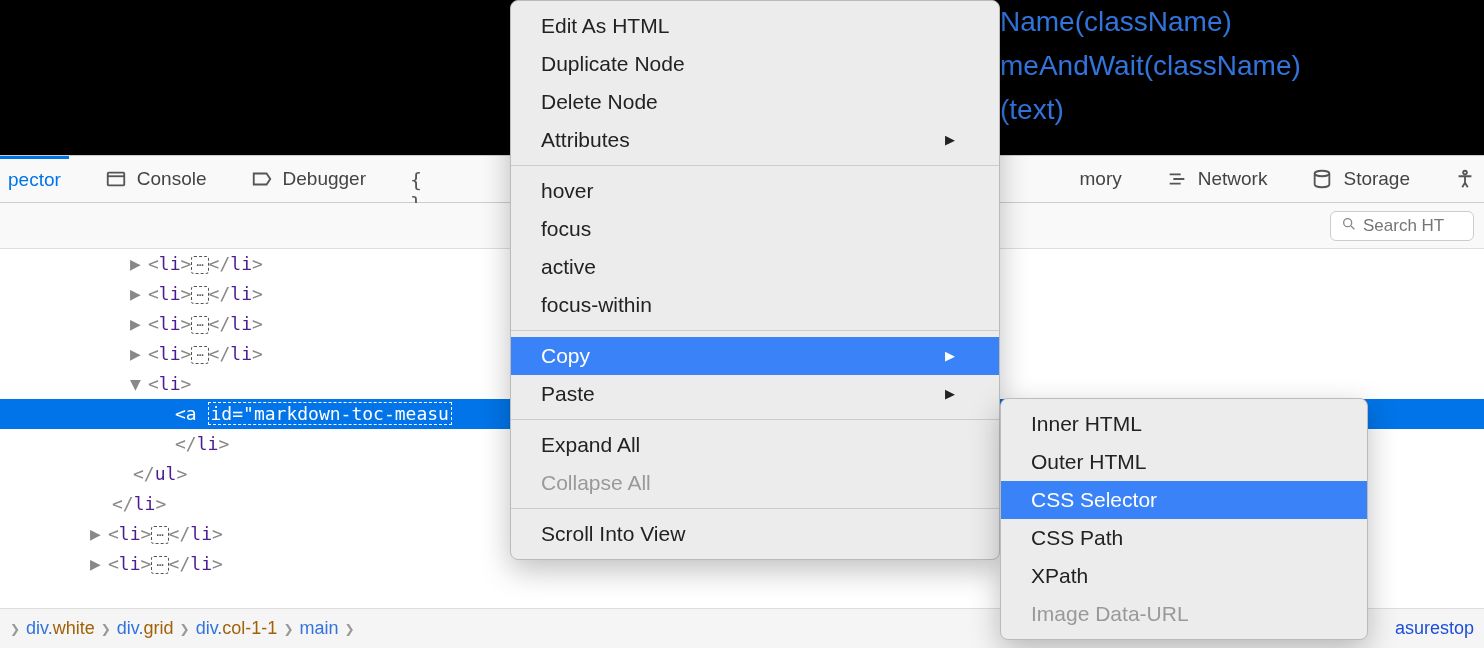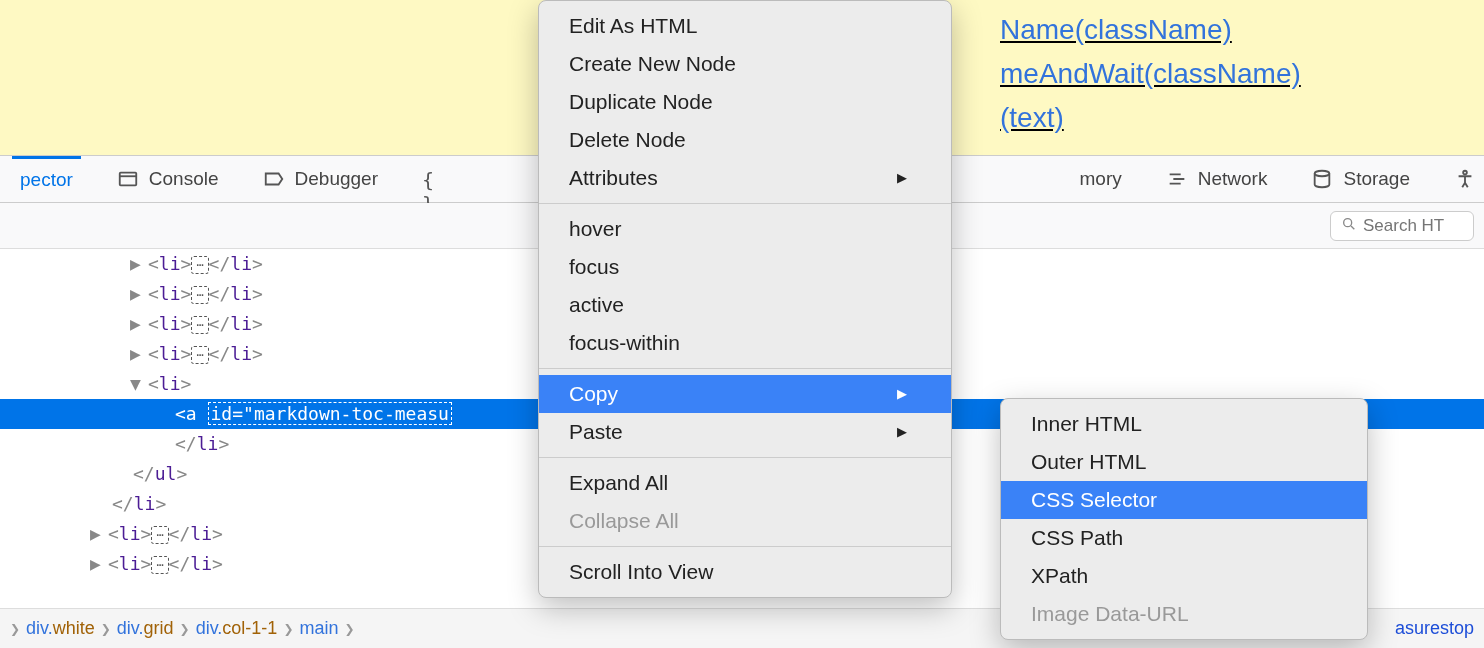--- a/index.html
+++ b/index.html
@@ -13,24 +13,23 @@
     position: relative;
   }
 
   
   .page-bg {
     position: absolute;
     top: 0;
     left: 0;
     right: 0;
     height: 155px;
-    background: #fef9c3;
+    background: #000000;
     padding-left: 1000px;
-    padding-top: 8px;
-    text-decoration: underline;
+    padding-top: 0;
   }
   .page-bg .api-link {
     color: #3273dc;
     font-size: 28px;
     line-height: 44px;
     font-weight: 400;
     white-space: nowrap;
   }
 
   
@@ -39,21 +38,21 @@
     top: 155px;
     left: 0;
     right: 0;
     height: 48px;
     background: #f9f9fa;
     border-top: 1px solid #ccc;
     border-bottom: 1px solid #ccc;
     display: flex;
     align-items: center;
     gap: 28px;
-    padding-left: 12px;
+    padding-left: 0;
     font-size: 19px;
     color: #444;
   }
   .toolbar .tab {
     display: flex;
     align-items: center;
     gap: 10px;
     height: 100%;
     padding: 0 8px;
     cursor: pointer;
@@ -188,21 +187,21 @@
     gap: 40px;
     cursor: pointer;
     line-height: 30px;
   }
   .menu .item.disabled { color: #999; }
   .menu .item.sel { background: #3a82f7; color: #fff; }
   .menu hr { border: none; border-top: 1px solid #ccc; margin: 6px 0; }
   .menu .arrow { font-size: 13px; color: #222; }
   .menu .item.sel .arrow { color: #fff; }
 
-  .menu.main { top: 0; left: 510px; width: 414px; margin-left: 28px; }
+  .menu.main { top: 0; left: 510px; width: 490px; }
   .menu.sub { top: 398px; left: 1000px; width: 368px; }
 
 </style>
 </head>
 <body>
 
 <div class="page-bg">
   <div class="api-link">Name(className)</div>
   <div class="api-link">meAndWait(className)</div>
   <div class="api-link">(text)</div>
@@ -302,23 +301,20 @@
   <span><span class="c-tag">main</span></span>
   <span class="sep">❯</span>
   <span class="right-crumb">asurestop</span>
 </div>
 
 <div class="menu main">
   <div class="item">
       <span>Edit As HTML</span>
     </div>
   <div class="item">
-      <span>Create New Node</span>
-    </div>
-  <div class="item">
       <span>Duplicate Node</span>
     </div>
   <div class="item">
       <span>Delete Node</span>
     </div>
   <div class="item">
       <span>Attributes</span>
       <span class="arrow">▶</span>
     </div>
   <hr>

